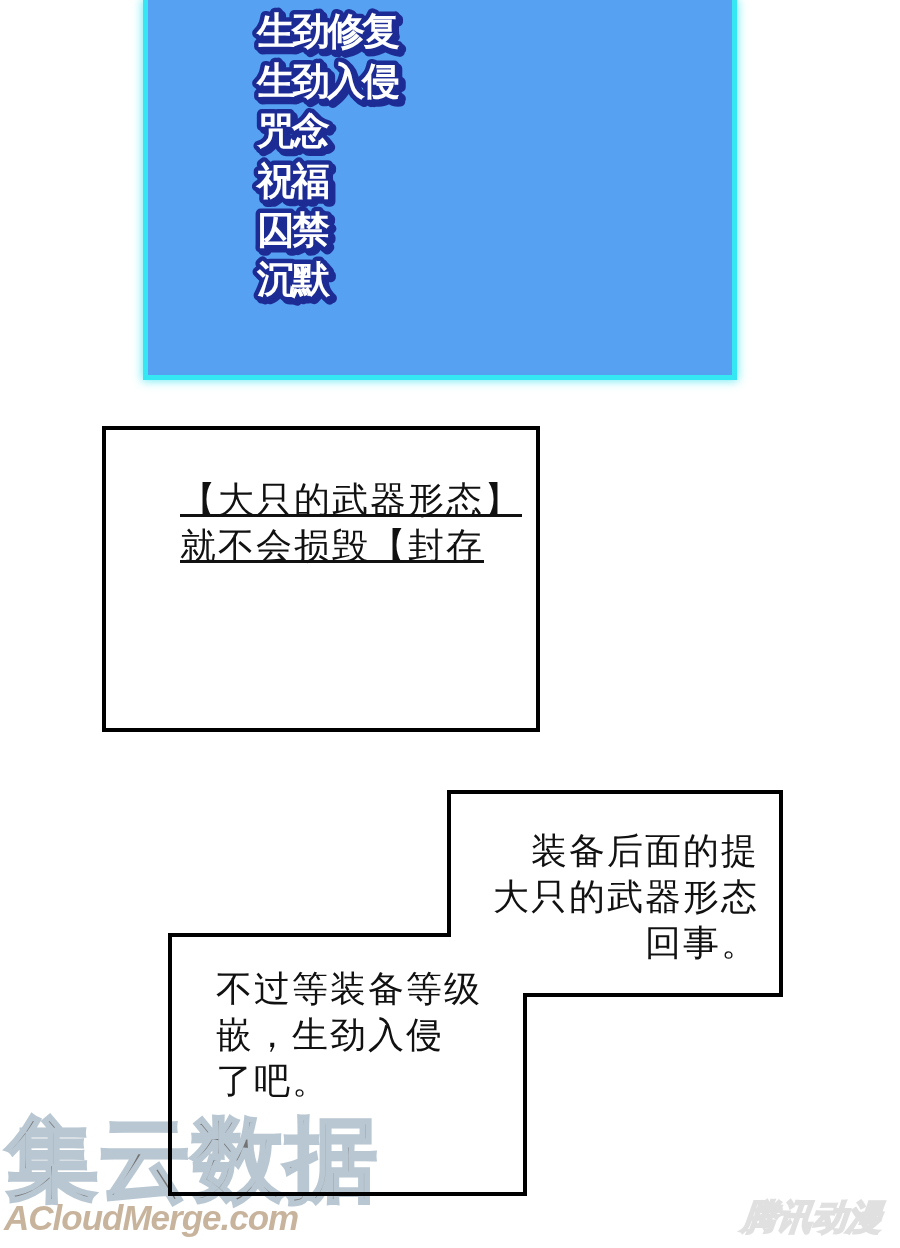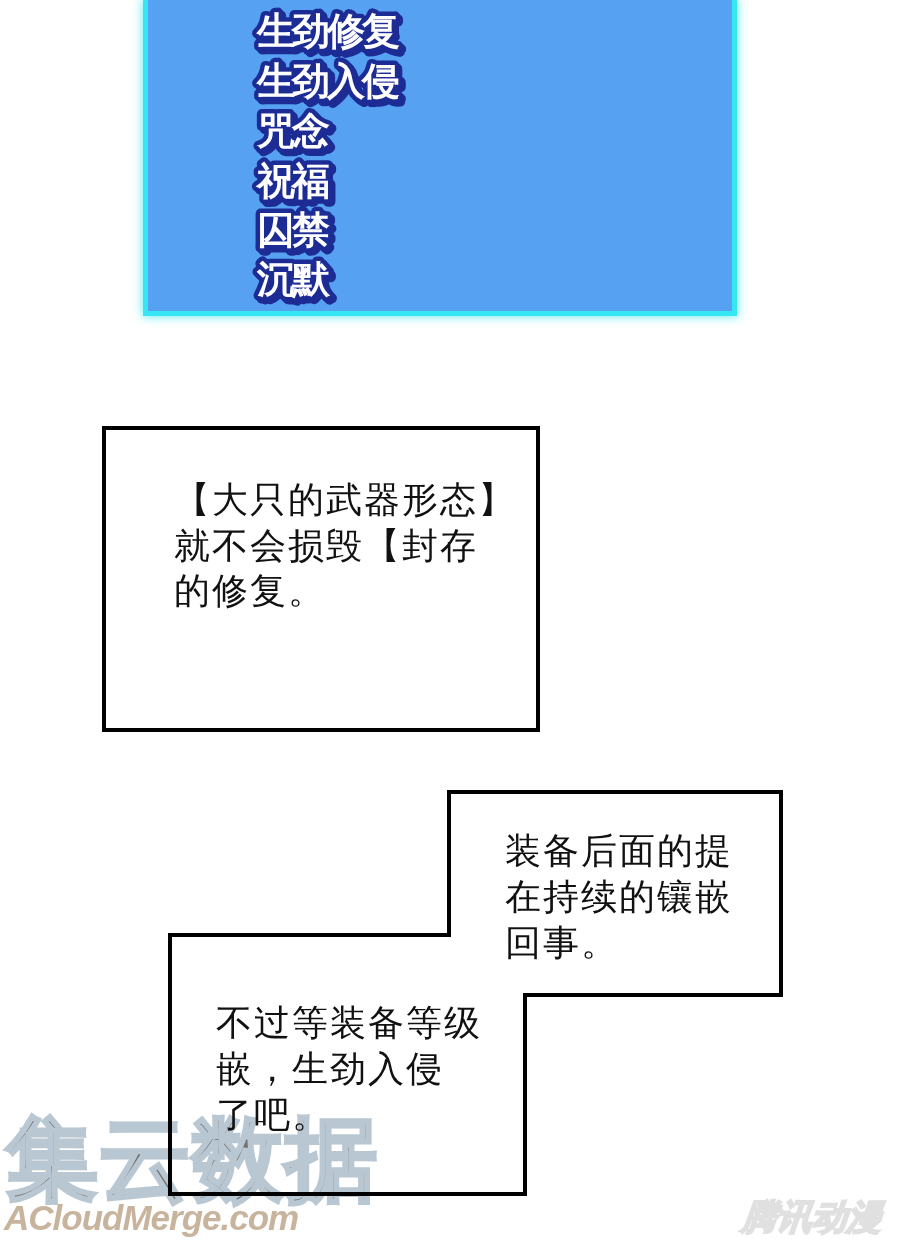--- a/index.html
+++ b/index.html
@@ -1,45 +1,45 @@
 <!DOCTYPE html>
 <html><head>
 <meta charset="utf-8">
 <style>
   html,body{margin:0;padding:0;background:#fff;}
   .page{position:relative;width:900px;height:1248px;background:#ffffff;overflow:hidden;
         font-family:"Liberation Sans", sans-serif;}
 
   
-  .skill-panel{position:absolute;left:143px;top:0;width:594px;height:316px;
+  .skill-panel{position:absolute;left:143px;top:0;width:594px;height:380px;
                box-sizing:border-box;background:#57a1f3;
                border:5px solid #35e7f2;border-top:none;
                box-shadow:0 0 9px 1px rgba(64,231,242,.75);}
   .skill-svg{position:absolute;left:0;top:0;
              filter:drop-shadow(3px 3px 0 #1d2c94);}
   .skill-svg text{font-family:"Liberation Sans", sans-serif;
                   font-weight:900;font-size:38px;letter-spacing:-3px;
                   fill:#ffffff;stroke:#1d2c94;stroke-width:9px;
                   stroke-linejoin:round;paint-order:stroke fill;}
 
   
   .info-box{position:absolute;left:102px;top:426px;width:438px;height:306px;
             box-sizing:border-box;background:#ffffff;border:4px solid #000;}
-  .info-text{position:absolute;left:174px;top:477px;width:370px;
-             font-size:36px;line-height:45.5px;letter-spacing:2px;color:#111;}
+  .info-text{position:absolute;left:180px;top:477px;width:370px;
+             font-size:36px;line-height:45.5px;letter-spacing:2px;color:#111;text-decoration:underline;}
   .info-text p{margin:0;white-space:nowrap;}
 
   
   .bubble-layer{position:absolute;left:0;top:0;width:900px;height:1248px;pointer-events:none;}
 
   .bubble-text{position:absolute;color:#111;font-size:36px;line-height:46px;
                letter-spacing:2px;}
   .bubble-text p{margin:0;white-space:nowrap;}
-  .bubble-right-text{left:505px;top:828px;}
-  .bubble-left-text{left:216px;top:1000px;}
+  .bubble-right-text{left:493px;top:828px;text-align:right;}
+  .bubble-left-text{left:216px;top:966px;}
 
   
   .watermark-cn{position:absolute;left:6px;top:1098px;
                 font-size:92px;font-weight:700;letter-spacing:1px;
                 color:#737373;-webkit-text-stroke:3px #b9c7d2;white-space:nowrap;}
   .watermark-url{position:absolute;left:4px;top:1198px;
                  font-size:35px;font-weight:900;font-style:italic;
                  letter-spacing:-1px;color:#c8b49d;white-space:nowrap;}
   .publisher-logo{position:absolute;left:742px;top:1194px;
                   font-size:35px;font-weight:900;font-style:italic;
@@ -59,36 +59,35 @@
       <text x="109" y="194">祝福</text>
       <text x="109" y="243">囚禁</text>
       <text x="109" y="292">沉默</text>
     </svg>
   </section>
 
   <section class="info-box"></section>
   <div class="info-text">
     <p>【大只的武器形态】</p>
     <p>就不会损毁【封存</p>
-    <p>的修复。</p>
   </div>
 
   <svg class="bubble-layer" viewBox="0 0 900 1248">
     <polygon points="449,792 781,792 781,995 525,995 525,1194 170,1194 170,935 449,935" fill="#ffffff"></polygon>
   </svg>
 
   <div class="watermark-cn">集云数据</div>
 
   <svg class="bubble-layer" viewBox="0 0 900 1248">
     <polygon points="449,792 781,792 781,995 525,995 525,1194 170,1194 170,935 449,935" fill="none" stroke="#000000" stroke-width="4"></polygon>
   </svg>
 
   <div class="bubble-text bubble-right-text">
     <p>装备后面的提</p>
-    <p>在持续的镶嵌</p>
+    <p>大只的武器形态</p>
     <p>回事。</p>
   </div>
 
   <div class="bubble-text bubble-left-text">
     <p>不过等装备等级</p>
     <p>嵌，生劲入侵</p>
     <p>了吧。</p>
   </div>
 
   <div class="watermark-url">ACloudMerge.com</div>

